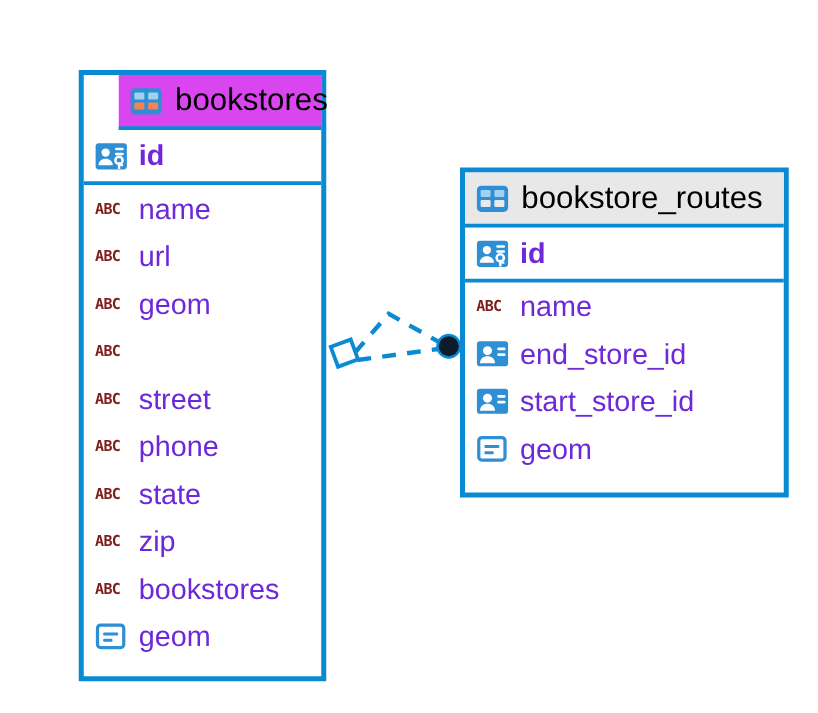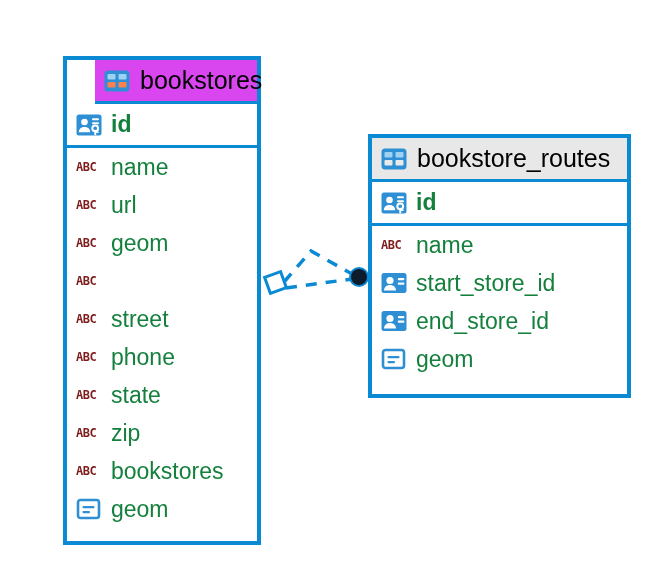--- a/index.html
+++ b/index.html
@@ -64,21 +64,21 @@
     box-sizing: border-box;
     height: 38px;
     padding: 0 8px 0 9px;
   }
   .field-row.pk {
     border-bottom: 3px solid #0b8ad4;
     height: 44px;
   }
   .field-label {
     font-size: 23px;
-    color: #15803d;
+    color: #6d28d9;
     margin-left: 9px;
     white-space: nowrap;
     line-height: 1;
   }
   .field-row.pk .field-label { font-weight: bold; }
 
   .icon {
     display: block;
     flex: 0 0 auto;
     line-height: 0;
@@ -264,34 +264,34 @@
     <div class="field-row">
       <span class="icon">
         <svg width="26" height="24" viewBox="0 0 26 24">
           <rect x="0.5" y="2" width="25" height="20" rx="2.5" fill="#2e8fd4"></rect>
           <circle cx="9" cy="9.5" r="3.6" fill="#ffffff"></circle>
           <path d="M3 19.6c0-3.5 2.8-5.6 6-5.6s6 2.1 6 5.6z" fill="#ffffff"></path>
           <rect x="16.8" y="7" width="6.6" height="2.2" rx="1" fill="#ffffff"></rect>
           <rect x="16.8" y="11.6" width="6.6" height="2.2" rx="1" fill="#ffffff"></rect>
         </svg>
       </span>
-      <span class="field-label">start_store_id</span>
+      <span class="field-label">end_store_id</span>
     </div>
 
     <div class="field-row">
       <span class="icon">
         <svg width="26" height="24" viewBox="0 0 26 24">
           <rect x="0.5" y="2" width="25" height="20" rx="2.5" fill="#2e8fd4"></rect>
           <circle cx="9" cy="9.5" r="3.6" fill="#ffffff"></circle>
           <path d="M3 19.6c0-3.5 2.8-5.6 6-5.6s6 2.1 6 5.6z" fill="#ffffff"></path>
           <rect x="16.8" y="7" width="6.6" height="2.2" rx="1" fill="#ffffff"></rect>
           <rect x="16.8" y="11.6" width="6.6" height="2.2" rx="1" fill="#ffffff"></rect>
         </svg>
       </span>
-      <span class="field-label">end_store_id</span>
+      <span class="field-label">start_store_id</span>
     </div>
 
     <div class="field-row">
       <span class="icon">
         <svg width="26" height="24" viewBox="0 0 26 24">
           <rect x="2" y="3" width="21" height="18" rx="2.5" fill="#ffffff" stroke="#2e8fd4" stroke-width="2.6"></rect>
           <rect x="6.5" y="9" width="12" height="2.3" rx="1" fill="#2e8fd4"></rect>
           <rect x="6.5" y="14" width="7.5" height="2.3" rx="1" fill="#2e8fd4"></rect>
         </svg>
       </span>

